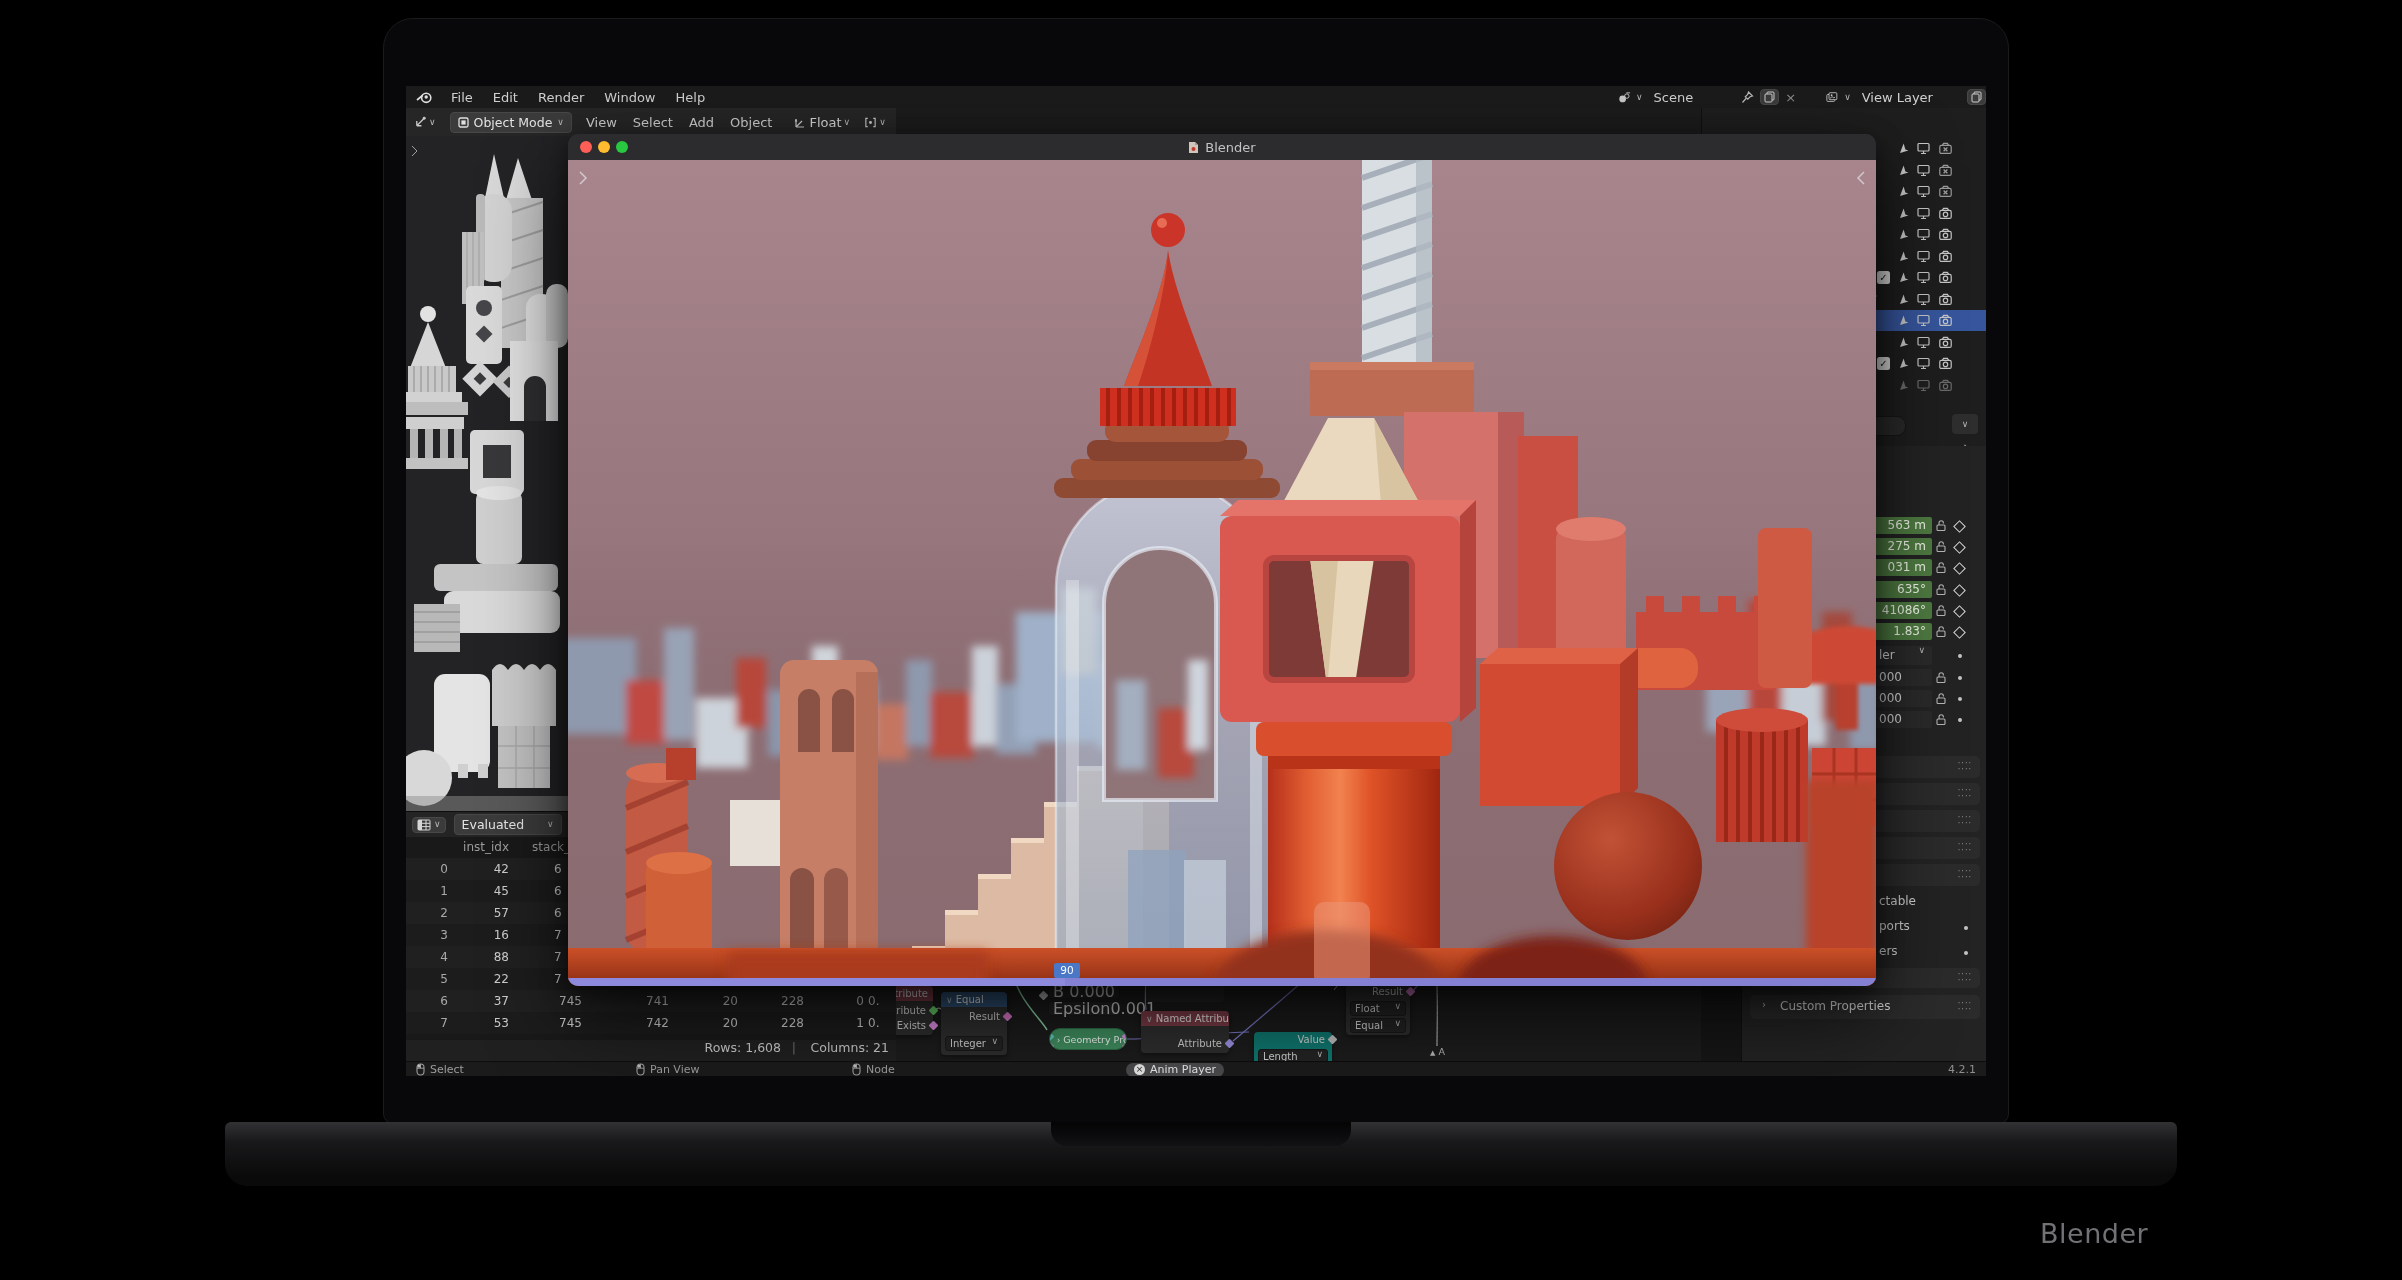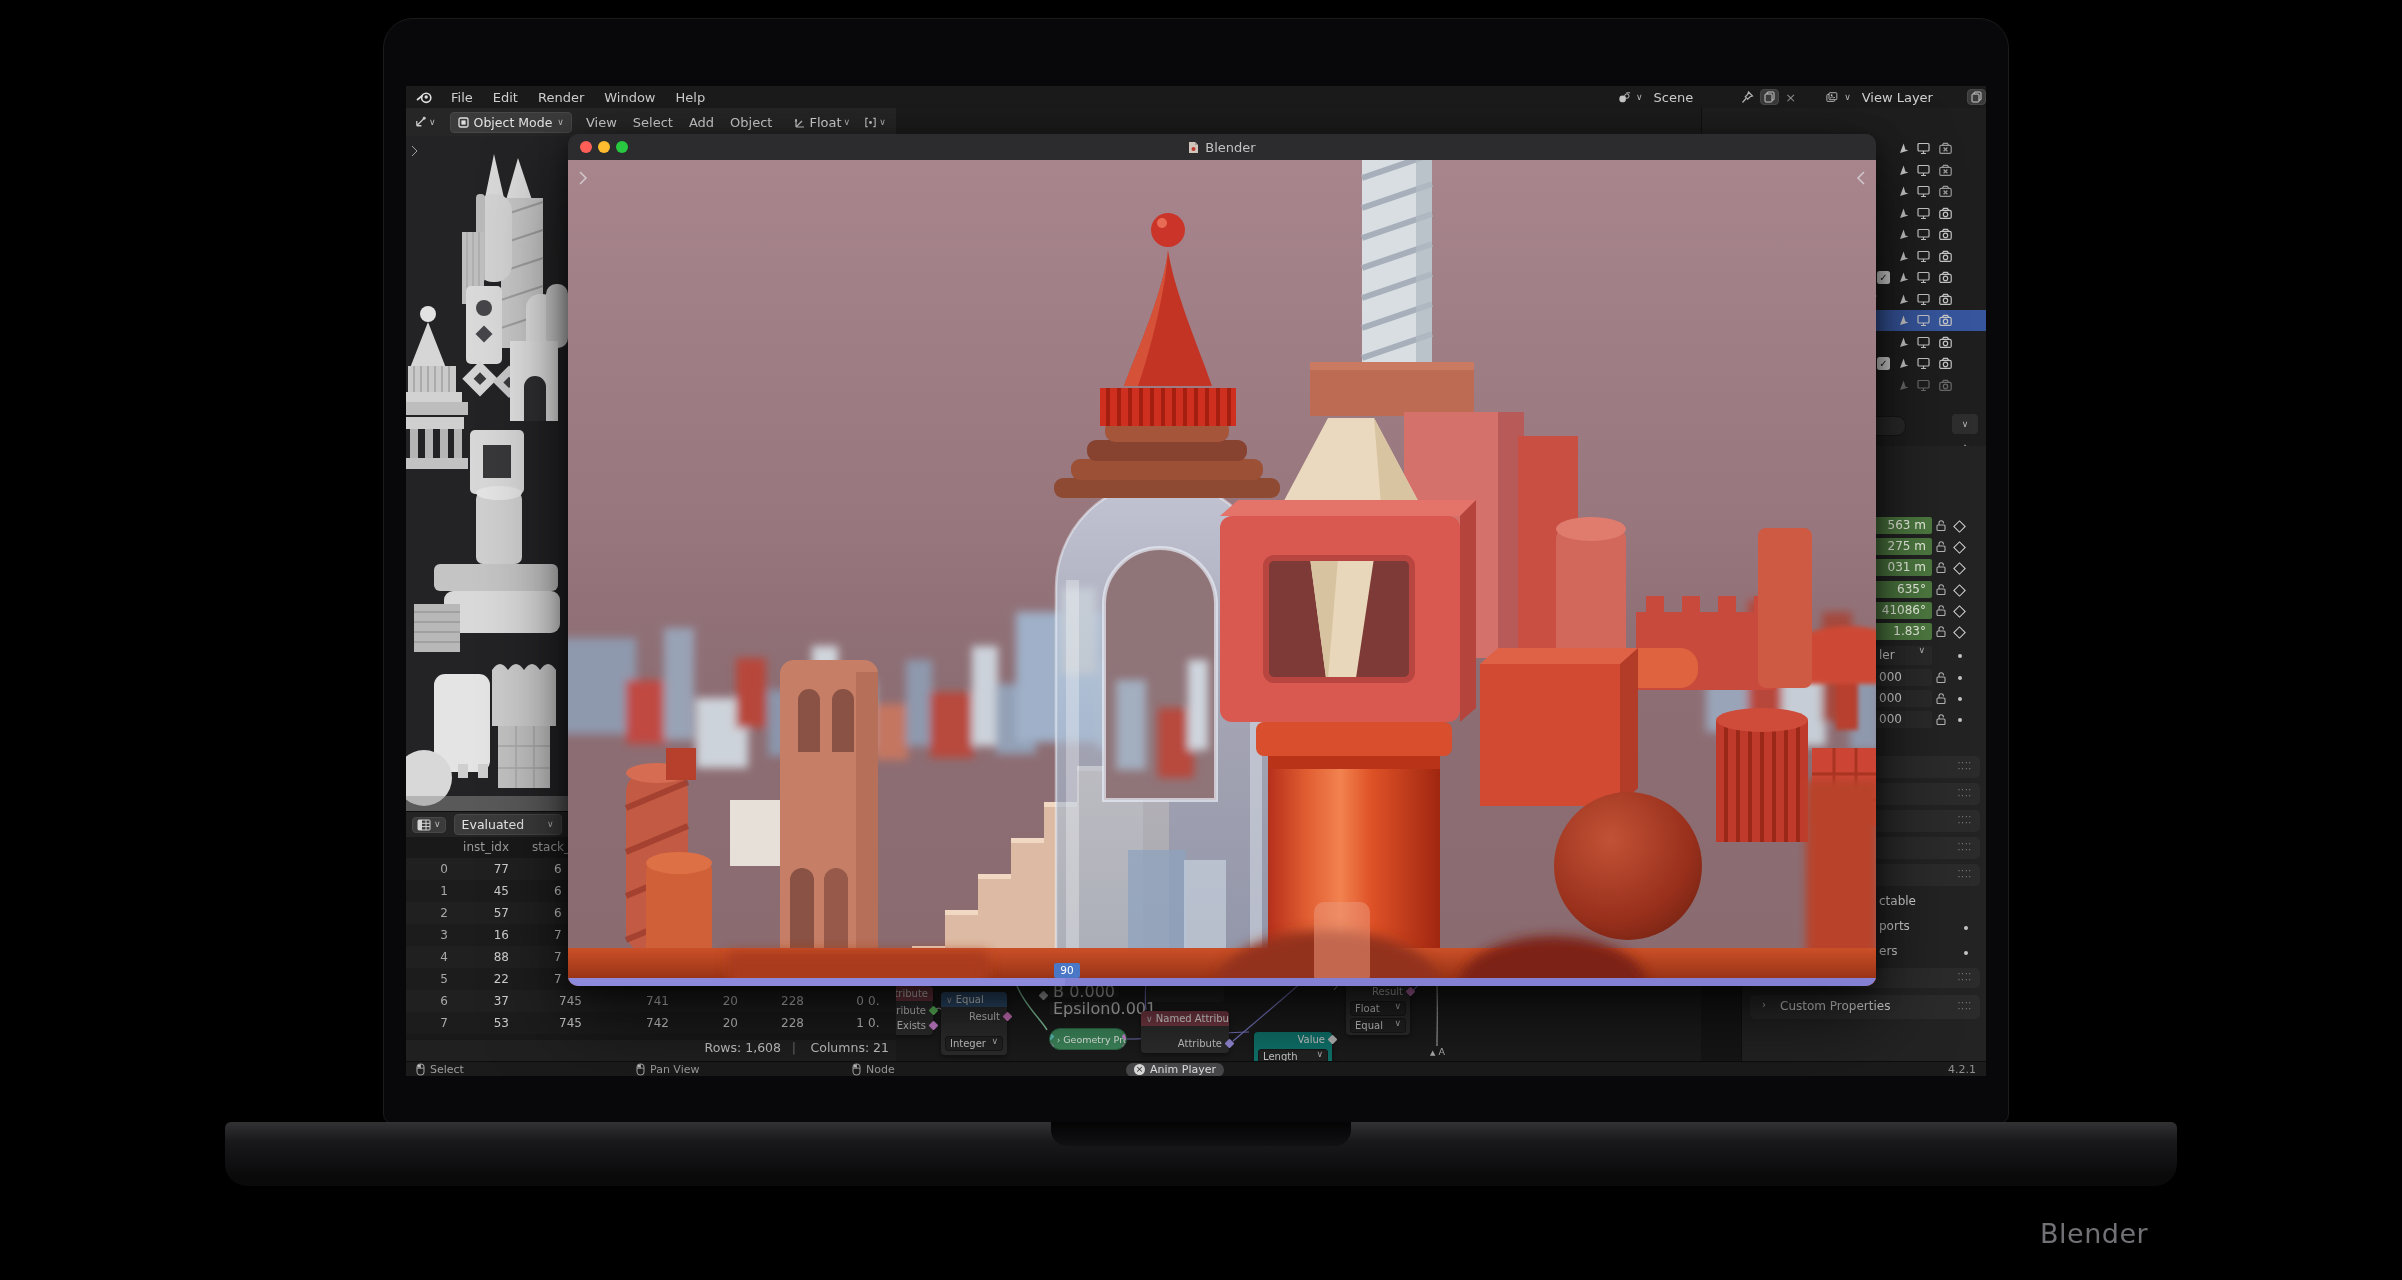--- a/index.html
+++ b/index.html
@@ -371,21 +371,21 @@
           <span class="pill" style="width:92px;justify-content:space-between">
             <span>Evaluated</span>
             <span class="caret">∨</span>
           </span>
         </div>
         <div class="colhdr" style="top:28px;left:0;width:103px;text-align:right">inst_idx</div>
         <div class="colhdr" style="top:28px;left:110px;width:66px;text-align:right">stack_to</div>
         <div id="sheet-rows">
             <div class="abs" style="left: 0px; top: 46px; width: 490px; height: 22px; background: rgb(32, 32, 32);">
               <span class="scell sidx" style="left: 0px; width: 42px; text-align: right; top: 0px;">0</span>
-              <span class="scell" style="left: 46px; width: 57px; text-align: right; top: 0px;">77</span>
+              <span class="scell" style="left: 46px; width: 57px; text-align: right; top: 0px;">42</span>
               <span class="scell" style="left: 148px; top: 0px;">6</span>
             </div>
             <div class="abs" style="left: 0px; top: 68px; width: 490px; height: 22px; background: rgb(28, 28, 28);">
               <span class="scell sidx" style="left: 0px; width: 42px; text-align: right; top: 0px;">1</span>
               <span class="scell" style="left: 46px; width: 57px; text-align: right; top: 0px;">45</span>
               <span class="scell" style="left: 148px; top: 0px;">6</span>
             </div>
             <div class="abs" style="left: 0px; top: 90px; width: 490px; height: 22px; background: rgb(32, 32, 32);">
               <span class="scell sidx" style="left: 0px; width: 42px; text-align: right; top: 0px;">2</span>
               <span class="scell" style="left: 46px; width: 57px; text-align: right; top: 0px;">57</span>

